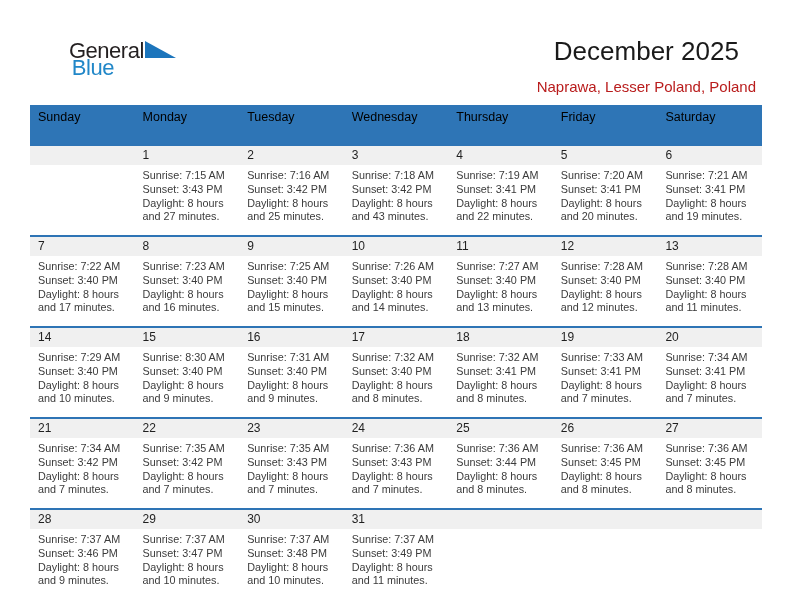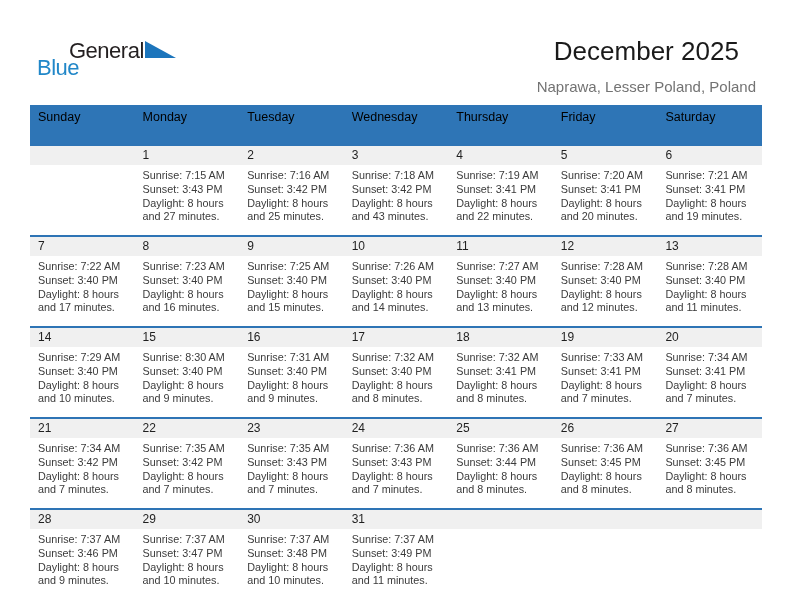--- a/index.html
+++ b/index.html
@@ -8,26 +8,26 @@
     font-family:"Liberation Sans","DejaVu Sans",sans-serif;
     color:#1a1a1a;position:relative;overflow:hidden;
   }
   .page{position:absolute;inset:0;}
 
   
   .logo{position:absolute;left:37px;top:40px;line-height:1;}
   .logo-line1{display:flex;align-items:flex-start;}
   .logo-general{font-size:22px;color:#231f20;letter-spacing:-0.5px;margin-left:32px;}
   .logo-triangle{margin-left:1px;margin-top:1px;display:block;}
-  .logo-blue{font-size:22px;color:#2187c8;text-align:left;margin-top:-5px;margin-right:27px;letter-spacing:-0.5px;}
+  .logo-blue{font-size:22px;color:#2187c8;text-align:center;margin-top:-5px;margin-right:27px;letter-spacing:-0.5px;}
 
   
   .titles{position:absolute;right:36px;top:36px;text-align:center;}
   .page-title{font-size:26px;font-weight:normal;margin:0;color:#1a1a1a;}
-  .page-subtitle{font-size:15px;margin-top:11px;color:#737373;}
+  .page-subtitle{font-size:15px;margin-top:11px;color:#b91c1c;}
 
   
   table.calendar{
     position:absolute;left:30px;top:105px;width:732px;
     border-collapse:collapse;table-layout:fixed;
   }
   table.calendar th{
     background:#2e75b6;color:#000000;font-weight:normal;
     font-size:12.5px;text-align:left;padding:0 0 16px 8px;height:23px;
   }

